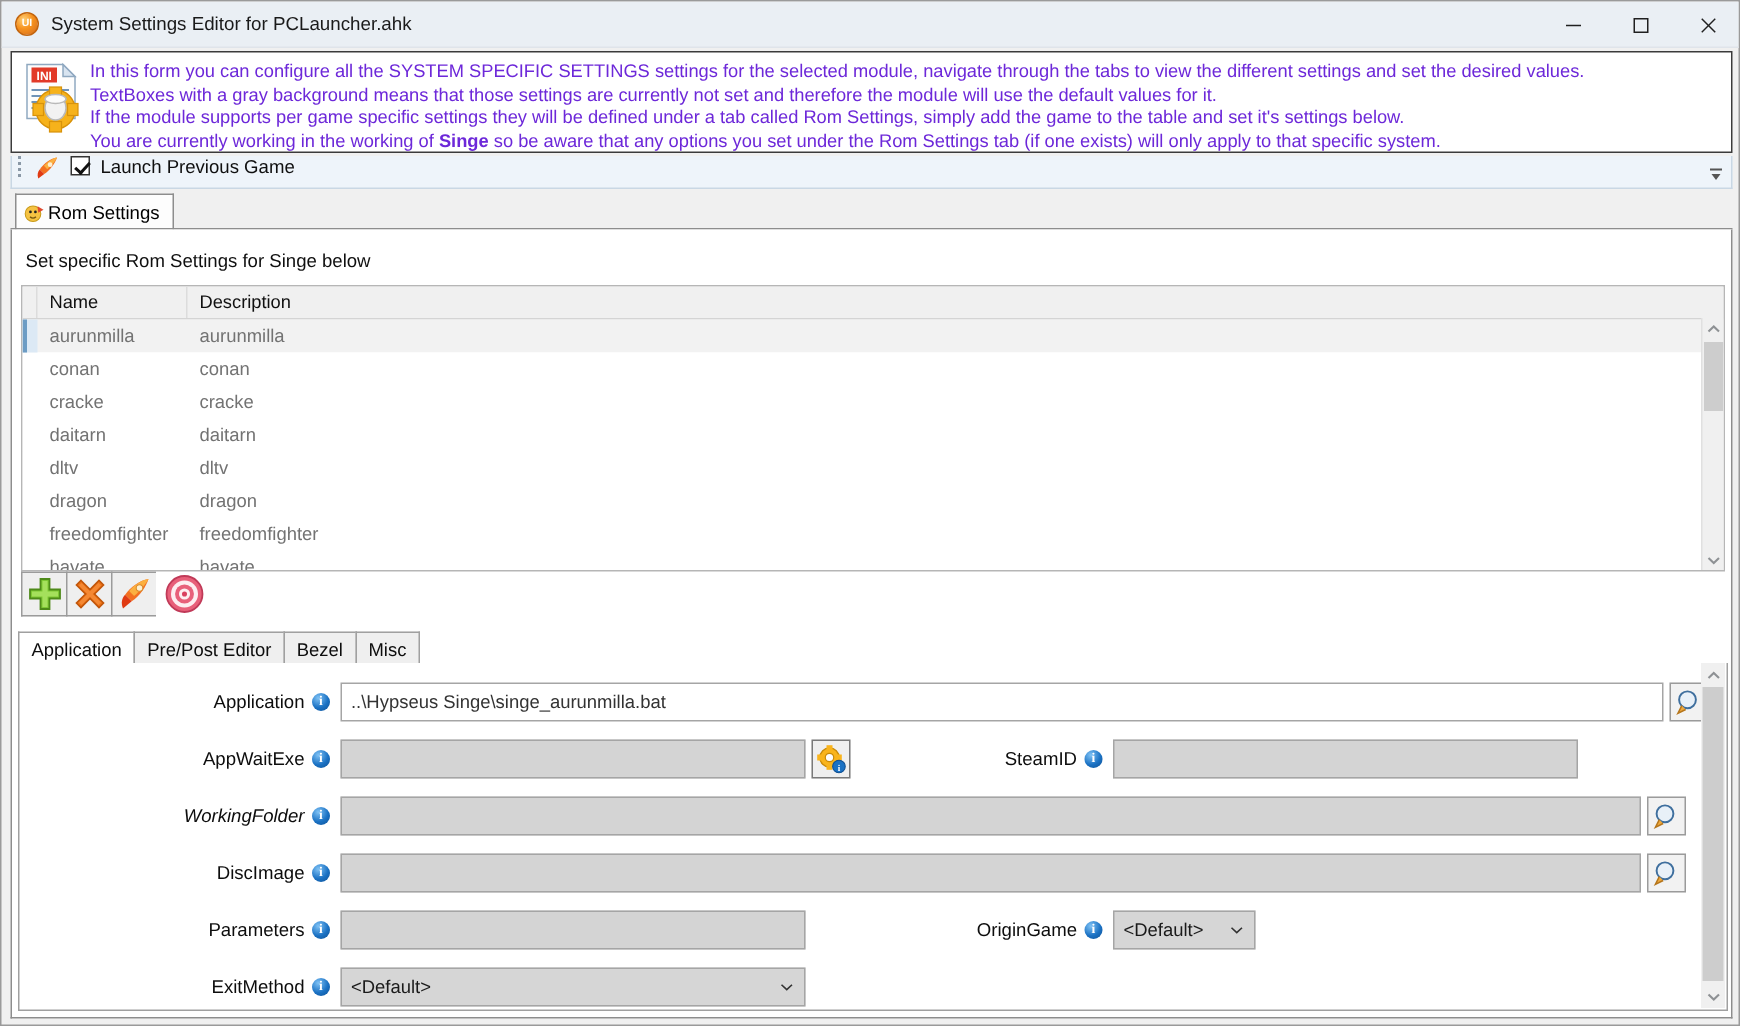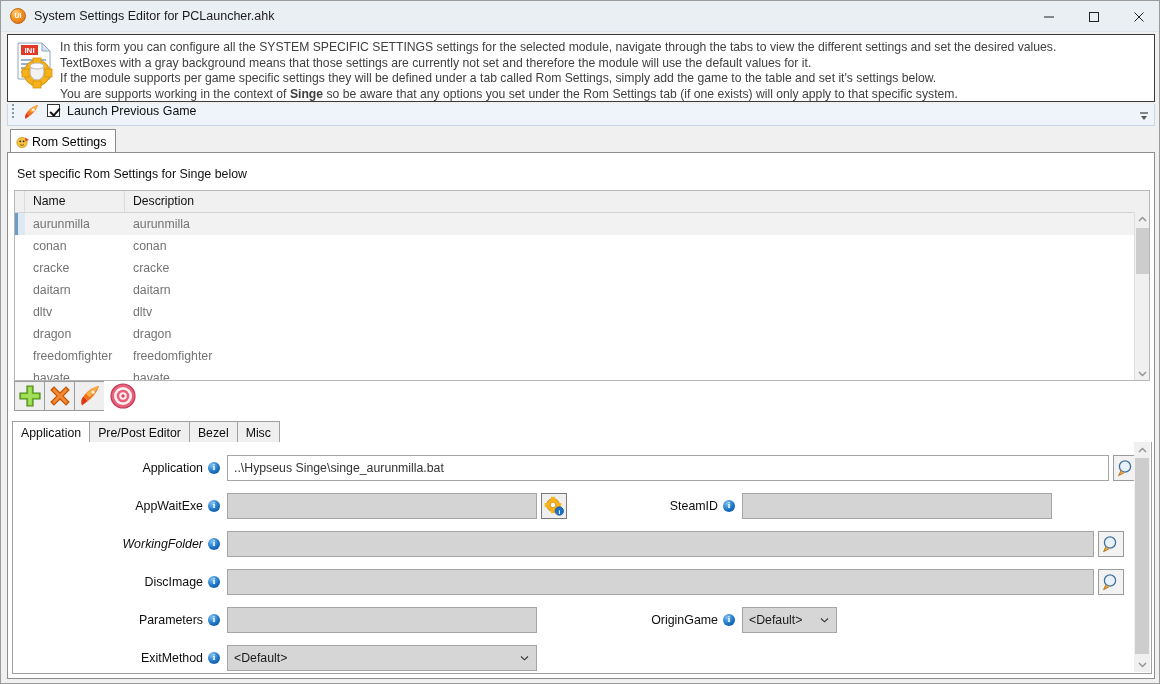--- a/index.html
+++ b/index.html
@@ -87,21 +87,21 @@
   .info-icon {
     width: 44px; height: 56px;
     margin: 4px 4px 0 4px;
     position: relative;
     flex: none;
   }
   .info-lines {
     padding-top: 5px;
     line-height: 15.5px;
     font-size: 12.2px;
-    color: #404040;
+    color: #6d28d9;
   }
   .info-lines div { white-space: nowrap; }
   .info-lines b { font-weight: bold; }
 
   
   .launch-bar {
     position: absolute;
     left: 6px; top: 103px;
     width: 1148px; height: 22px;
     background: #eef4fa;
@@ -471,21 +471,21 @@
           <rect x="8" y="-4" width="7" height="8" fill="#f6b21b" stroke="#d8920a" stroke-width="0.8"></rect>
           <ellipse cx="0" cy="-1" rx="7" ry="8" fill="#f2f2f2" stroke="#b9b9b9" stroke-width="1"></ellipse>
           <ellipse cx="0" cy="-7" rx="7" ry="3" fill="#fbfbfb" stroke="#b9b9b9" stroke-width="1"></ellipse>
         </g>
       </svg>
     </div>
     <div class="info-lines">
       <div>In this form you can configure all the SYSTEM SPECIFIC SETTINGS settings for the selected module, navigate through the tabs to view the different settings and set the desired values.</div>
       <div>TextBoxes with a gray background means that those settings are currently not set and therefore the module will use the default values for it.</div>
       <div>If the module supports per game specific settings they will be defined under a tab called Rom Settings, simply add the game to the table and set it's settings below.</div>
-      <div><span>You are supports working in the context of </span><b>Singe</b><span> so be aware that any options you set under the Rom Settings tab (if one exists) will only apply to that specific system.</span></div>
+      <div><span>You are currently working in the working of </span><b>Singe</b><span> so be aware that any options you set under the Rom Settings tab (if one exists) will only apply to that specific system.</span></div>
     </div>
   </div>
 
   <div class="launch-bar">
     <div class="grip">
         <i></i>
         <i></i>
         <i></i>
         <i></i>
       </div>

